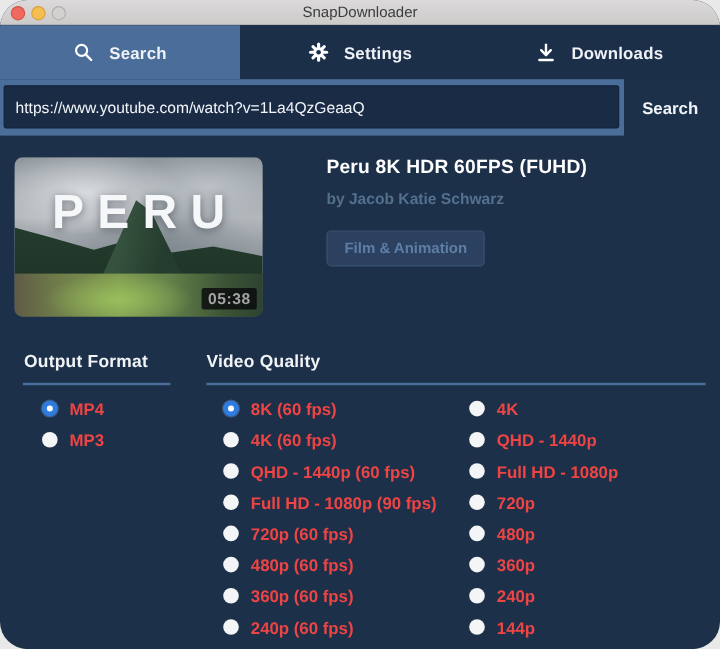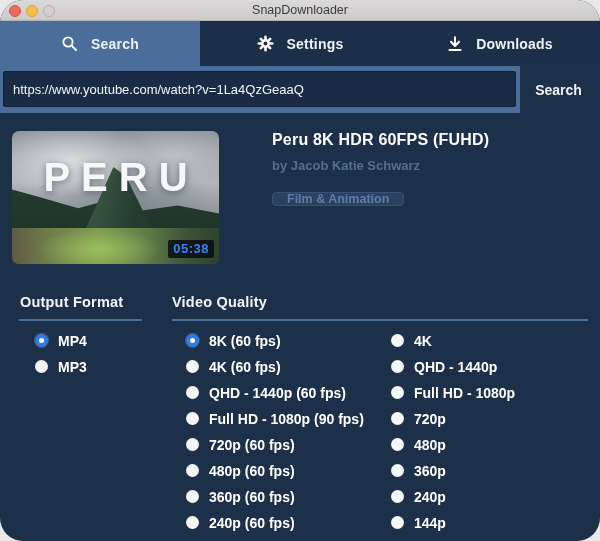--- a/index.html
+++ b/index.html
@@ -71,27 +71,27 @@
       radial-gradient(ellipse 40% 80% at 42% 60%, rgba(160,200,96,.8), rgba(160,200,96,0) 75%),
       linear-gradient(90deg,#5e5b46 0%, #6e7a49 16%, #7f9a50 42%, #64814a 62%, #3c5336 85%, #2d4330 100%);
   }
   .thumb-caption {
     position:absolute; left:0; right:0; top:24px; text-align:center;
     font-size:40px; font-weight:700; color:#f5f7f9; letter-spacing:11px;
     text-indent:11px; text-shadow:0 2px 7px rgba(40,50,60,.55);
   }
   .duration {
     position:absolute; right:5px; bottom:6px; background:rgba(8,10,12,.82);
-    color:#3b82f6; font-size:13px; font-weight:700; padding:1px 5px 2px; border-radius:2px;
+    color:#a3a3a3; font-size:13px; font-weight:700; padding:1px 5px 2px; border-radius:2px;
     letter-spacing:.5px;
   }
   .vid-title { position:absolute; left:272px; top:131px; color:#fdfdfe; font-size:16px; font-weight:700; letter-spacing:.2px; }
   .vid-byline { position:absolute; left:272px; top:158px; color:#53708e; font-size:13px; font-weight:600; }
   .vid-category {
-    position:absolute; left:272px; top:192px; height:14px; padding:0 14px;
+    position:absolute; left:272px; top:192px; height:30px; padding:0 14px;
     display:flex; align-items:center; background:#2c4160; border:1px solid #395172;
     border-radius:4px; color:#5d7ea5; font-size:12.5px; font-weight:600; cursor:default;
   }
   
   .section-head { position:absolute; color:#f1f4f7; font-size:14.5px; font-weight:600; letter-spacing:.2px; }
   .head-output { left:20px; top:294px; }
   .head-quality { left:172px; top:294px; }
   .rule { position:absolute; height:2px; background:#4a6f9b; top:319px; }
   .rule-output { left:19px; width:123px; }
   .rule-quality { left:172px; width:416px; }
@@ -102,21 +102,21 @@
   .radio-row { display:flex; align-items:center; height:13px; gap:10px; cursor:default; }
   .radio {
     width:13px; height:13px; border-radius:50%; background:#f3f5f7; flex:0 0 13px;
     position:relative;
   }
   .radio.selected { background:#2e7ce0; box-shadow:0 0 0 1px rgba(120,170,240,.35); }
   .radio.selected::after {
     content:""; position:absolute; left:4px; top:4px; width:5px; height:5px;
     border-radius:50%; background:#fff;
   }
-  .radio-label { color:#ffffff; font-size:14px; font-weight:600; white-space:nowrap; }
+  .radio-label { color:#ef4444; font-size:14px; font-weight:600; white-space:nowrap; }
 </style>
 </head>
 <body>
 
 <div id="app">
 
   <div class="titlebar">
     <span class="traffic close"></span>
     <span class="traffic min"></span>
     <span class="traffic zoomb"></span>

